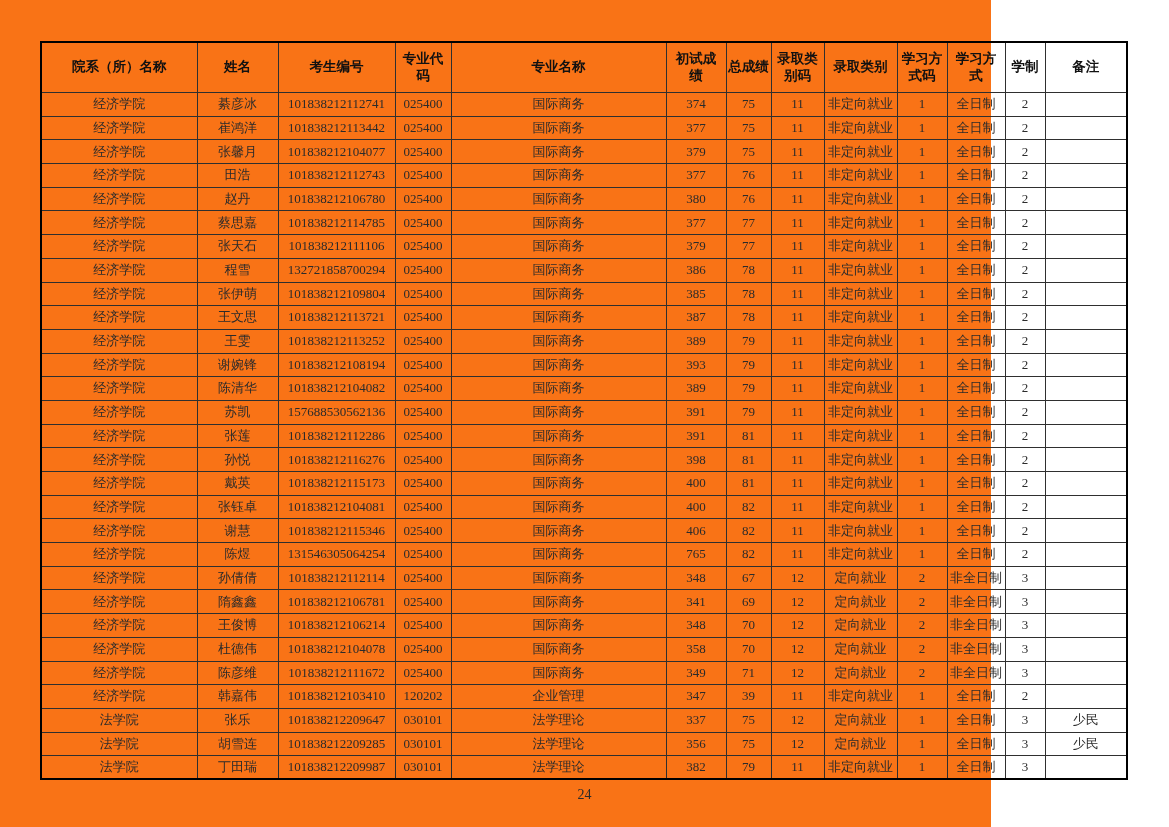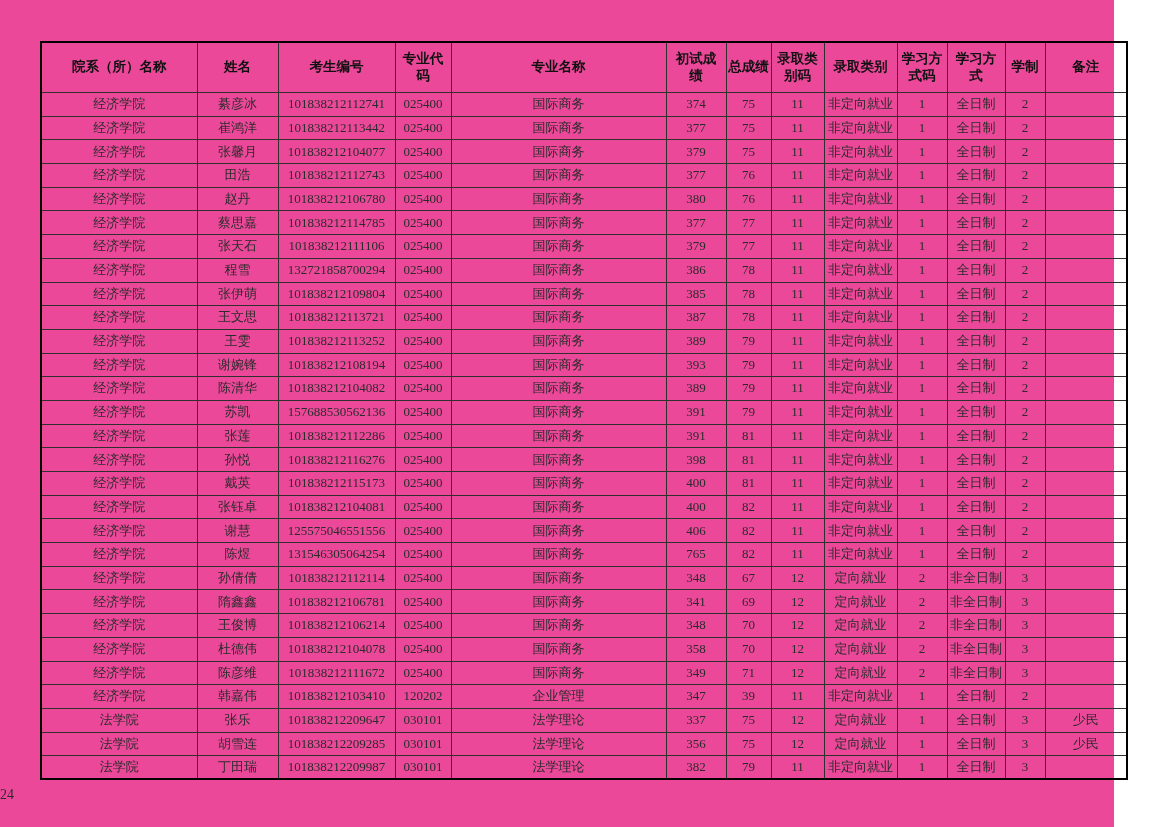--- a/index.html
+++ b/index.html
@@ -8,23 +8,23 @@
     background: #ffffff;
     width: 1169px;
     height: 827px;
     font-family: "Liberation Serif", "DejaVu Serif", serif;
     color: #222222;
     position: relative;
     overflow: hidden;
   }
   .page {
     position: relative;
-    width: 1114px;
+    width: 991px;
     height: 827px;
-    background: #ec4899;
+    background: #f97316;
   }
   table.admission {
     position: absolute;
     left: 40px;
     top: 41px;
     width: 1086px;
     border-collapse: collapse;
     table-layout: fixed;
     border: 2px solid #000000;
   }
@@ -57,21 +57,21 @@
     white-space: normal;
   }
   th.wrap3 .hw {
     max-width: 44px;
   }
   .page-number {
     position: absolute;
     left: 0;
     top: 787px;
     width: 1169px;
-    text-align: left;
+    text-align: center;
     font-size: 14px;
     color: #2b2b2b;
   }
 </style>
 </head>
 <body>
 
 <div class="page">
 
   <table class="admission">
@@ -374,21 +374,21 @@
           <td>11</td>
           <td>非定向就业</td>
           <td>1</td>
           <td>全日制</td>
           <td>2</td>
           <td></td>
         </tr>
         <tr>
           <td>经济学院</td>
           <td>谢慧</td>
-          <td>125575046551556</td>
+          <td>101838212115346</td>
           <td>025400</td>
           <td>国际商务</td>
           <td>406</td>
           <td>82</td>
           <td>11</td>
           <td>非定向就业</td>
           <td>1</td>
           <td>全日制</td>
           <td>2</td>
           <td></td>

